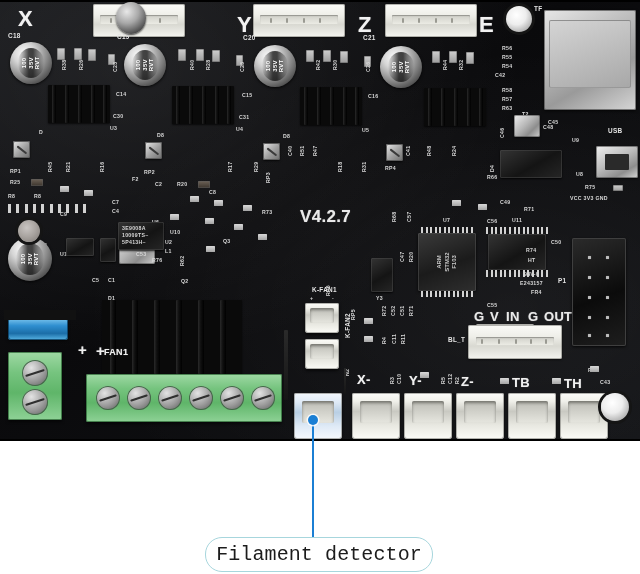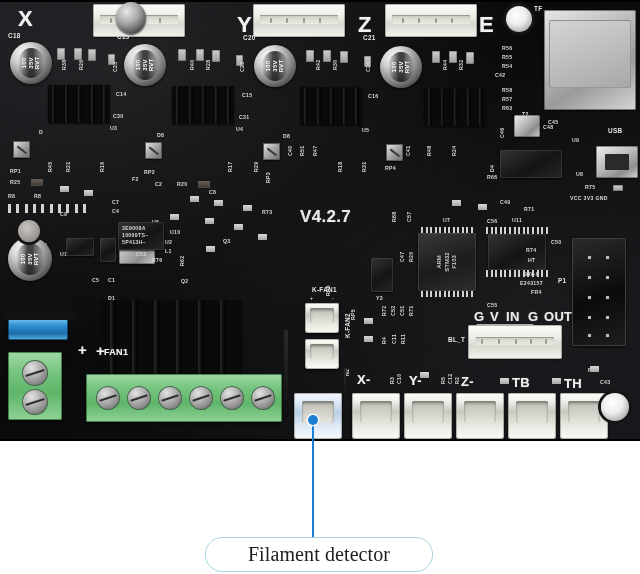--- a/index.html
+++ b/index.html
@@ -132,21 +132,21 @@
   .rail{position:absolute;background:linear-gradient(180deg,#2a2a2a,#161616);border-radius:1px;}
 
   
   #callout{position:absolute;left:0;top:0;width:640px;height:574px;pointer-events:none;}
   #cdot{position:absolute;left:308px;top:415px;width:10px;height:10px;border-radius:50%;
     background:#1b7fd4;box-shadow:0 0 0 1.5px rgba(255,255,255,.85);}
   #cline{position:absolute;left:312px;top:420px;width:2px;height:118px;background:#1b7fd4;}
   #pill{position:absolute;left:205px;top:537px;width:226px;height:33px;
     border:1.4px solid #a7d6dd;border-radius:17px;background:#fff;
     display:flex;align-items:center;justify-content:center;}
-  #pill span{font-size:20px;color:#1c1c1c;font-family:Liberation Serif, serif;letter-spacing:.1px;}
+  #pill span{font-size:20px;color:#1c1c1c;font-family:Liberation Mono, monospace;letter-spacing:.1px;}
 </style>
 </head>
 <body>
 
 <div id="pcb">
 
   <div class="wconn" style="left:93px;top:4px;width:92px;height:33px;">
     <div class="slotbar"></div>
     <div class="pin" style="left:18%"></div>
       <div class="pin" style="left:36%"></div>

